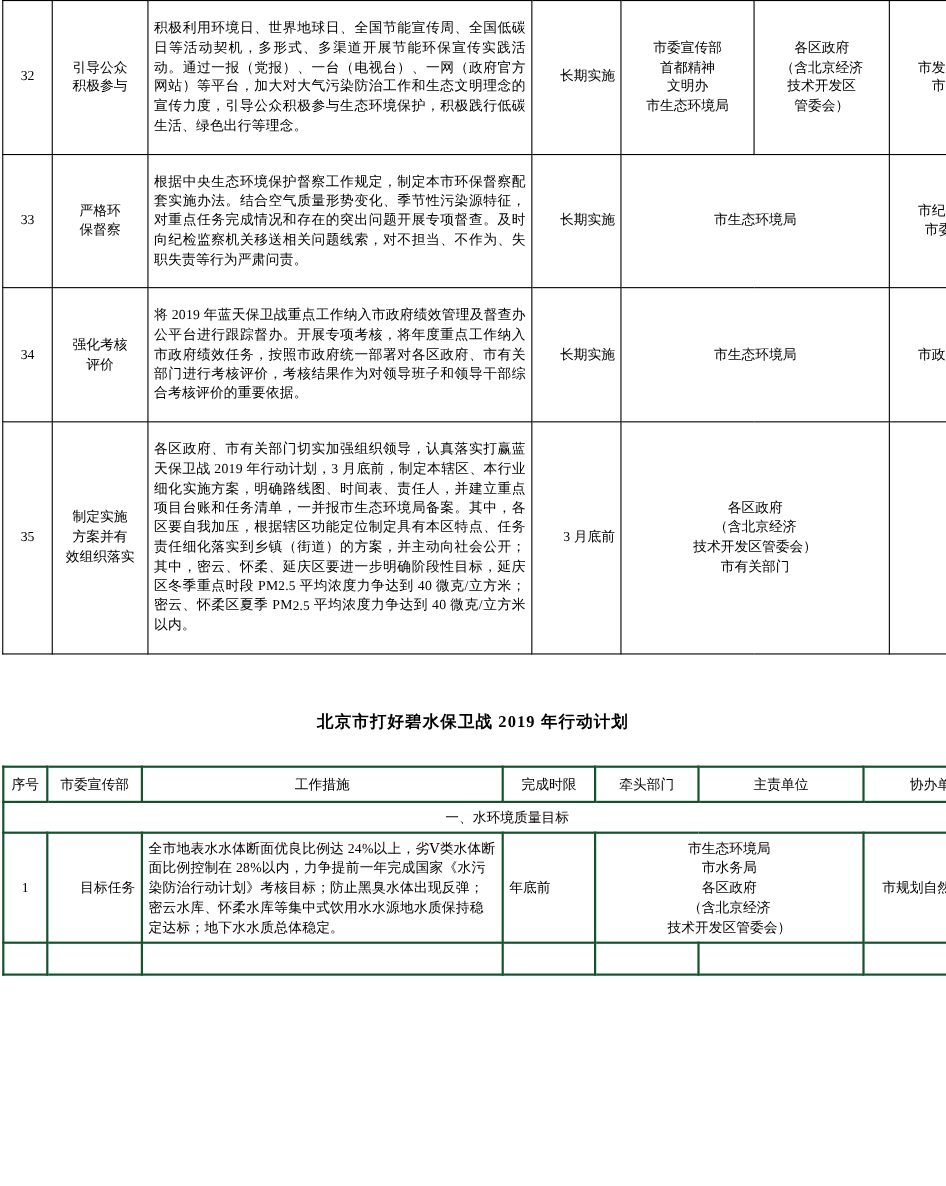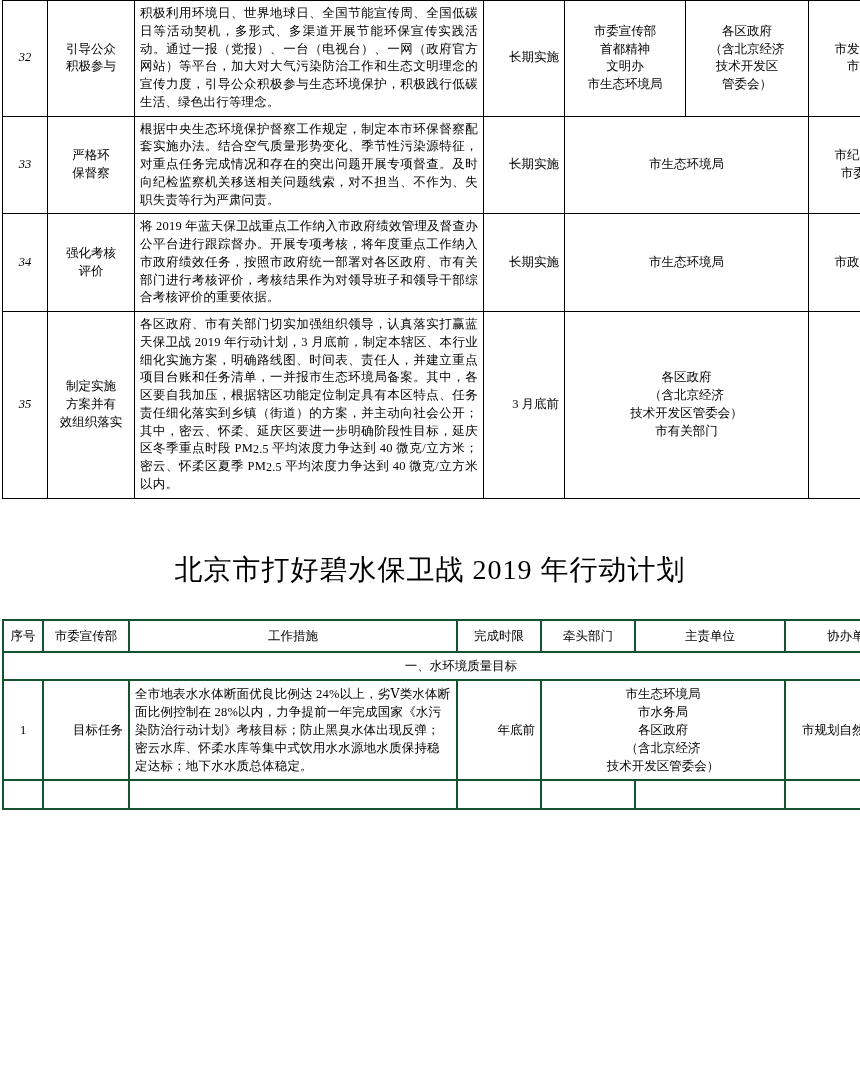--- a/index.html
+++ b/index.html
@@ -21,27 +21,27 @@
     box-sizing: border-box;
   }
   table.doc-table {
     border-collapse: collapse;
     width: 856px;
     margin: 0 2px;
     table-layout: fixed;
   }
   table.doc-table td, table.doc-table th {
     border: 1px solid #000000;
-    padding: 4px 5px;
+    padding: 16px 5px;
     vertical-align: middle;
     font-size: 12.5px;
     line-height: 1.42;
     font-weight: normal;
   }
-  .c-no      { width: 34px;  text-align: center; font-style: italic; }
+  .c-no      { width: 34px;  text-align: center; }
   .c-task    { width: 76px;  text-align: center; }
   .c-measure { width: 338px; text-align: left; }
   .c-time    { width: 70px;  text-align: right; }
   .c-lead    { width: 110px; text-align: center; }
   .c-main    { width: 112px; text-align: center; }
   .c-assist  { width: 116px; text-align: center; }
 
   .measure-cell {
     text-align: justify;
     text-justify: inter-ideograph;
@@ -51,22 +51,22 @@
   .center-lines { white-space: pre-line; text-align: center; }
 
   .attach-label {
     font-size: 14px;
     font-weight: bold;
     margin: 26px 0 0 2px;
     font-family: "Liberation Serif", "DejaVu Serif", serif;
   }
   .doc-title {
     text-align: center;
-    font-size: 28px;
-    font-weight: normal;
+    font-size: 15px;
+    font-weight: bold;
     margin: 52px 0 30px 0;
     letter-spacing: 1px;
   }
   table.plan-table {
     border-collapse: collapse;
     width: 856px;
     margin: 0 2px;
     table-layout: fixed;
   }
   table.plan-table td, table.plan-table th {
@@ -77,21 +77,21 @@
     vertical-align: middle;
   }
   table.plan-table thead th {
     text-align: center;
     font-weight: normal;
     padding: 6px 4px;
   }
   .p-no      { width: 30px;  text-align: center; }
   .p-task    { width: 76px;  text-align: right; }
   .p-measure { width: 318px; text-align: left; }
-  .p-time    { width: 74px;  text-align: right; }
+  .p-time    { width: 74px;  text-align: left; }
   .p-lead    { width: 84px;  text-align: center; }
   .p-main    { width: 140px; text-align: center; }
   .p-assist  { width: 124px; text-align: center; }
   .section-row td {
     text-align: center;
     padding: 5px 0;
   }
   sub { font-size: 12px; vertical-align: bottom; }
 </style>
 </head>

